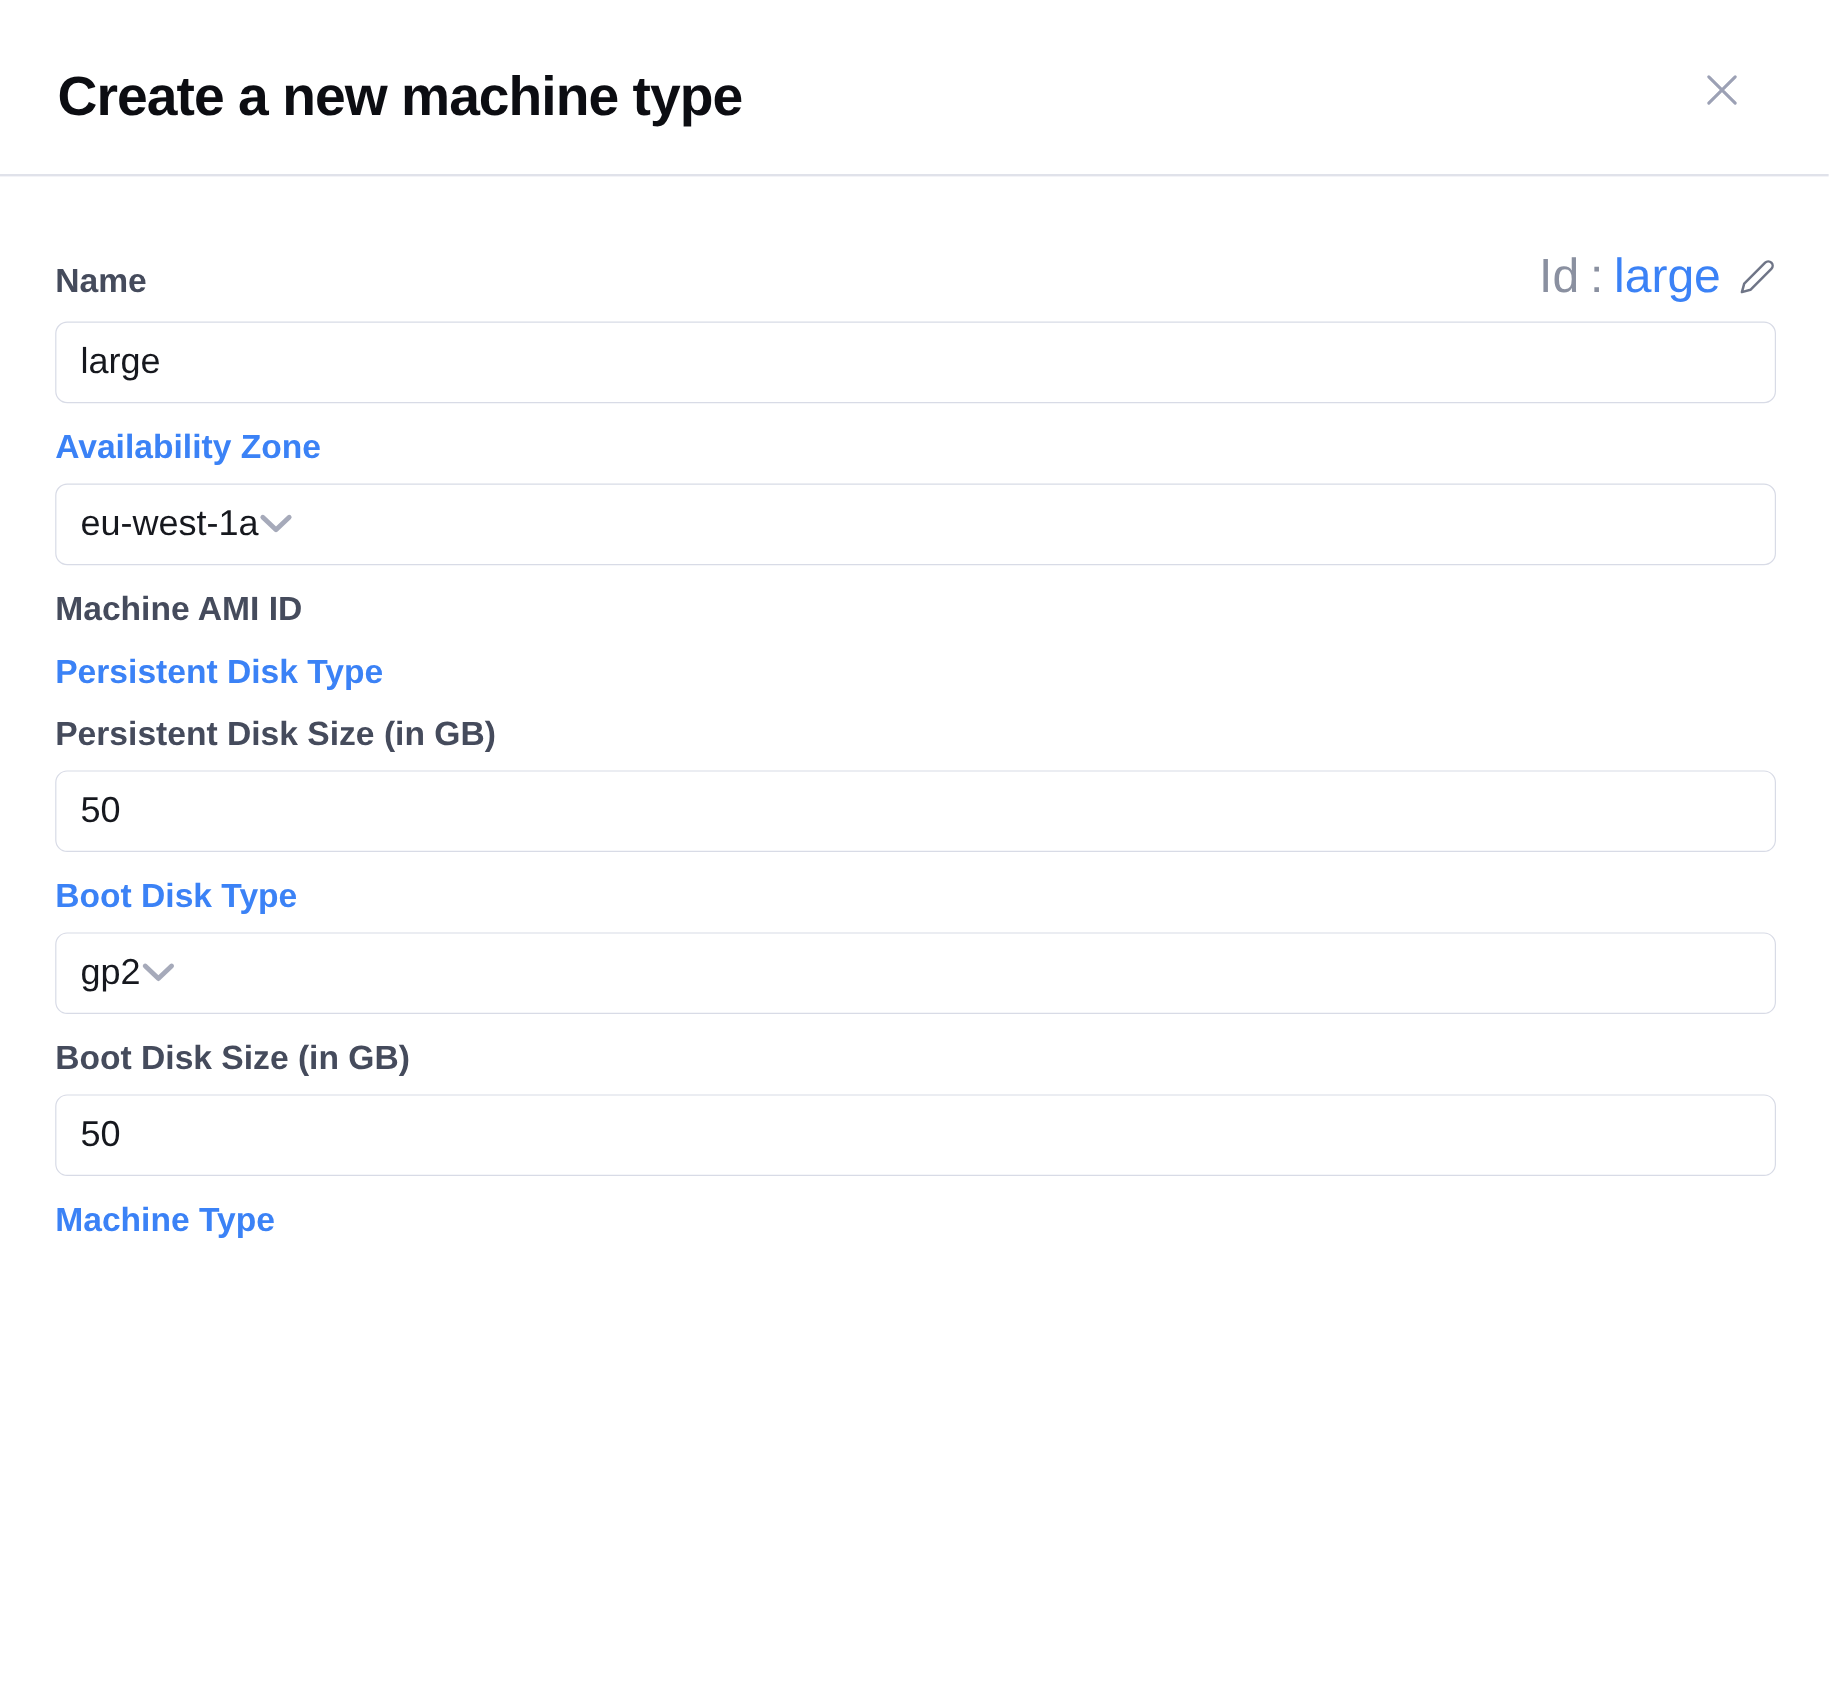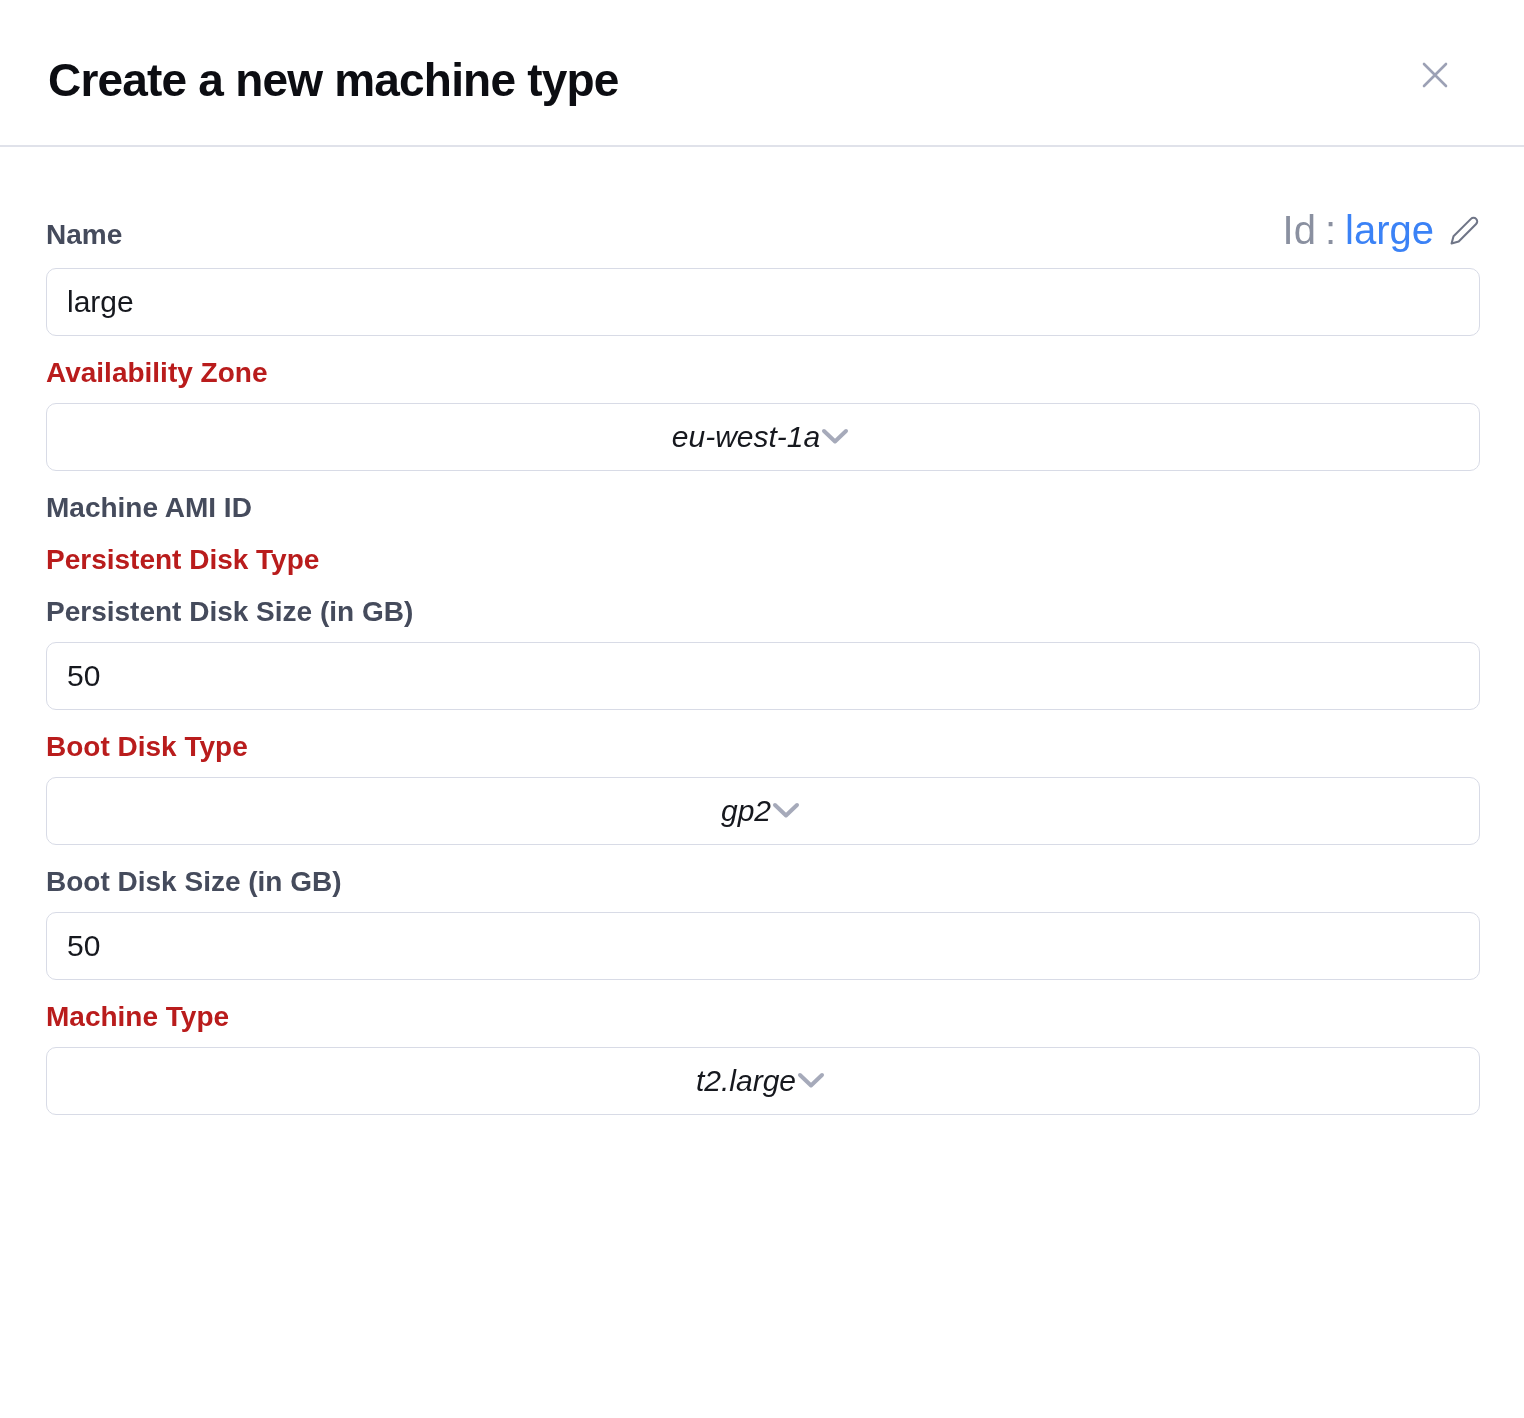--- a/index.html
+++ b/index.html
@@ -47,43 +47,42 @@
   }
   .field-label {
     display: block;
     font-size: 28px;
     font-weight: 700;
     margin-bottom: 15px;
     line-height: 30px;
   }
   .row-head .field-label { margin-bottom: 0; }
   .label-dark  { color: #454b5c; }
-  .label-light { color: #b91c1c; }
+  .label-light { color: #3b82f6; }
 
   .field {
     display: block;
     width: 100%;
     height: 68px;
     border: 1.5px solid #d8dbe6;
     border-radius: 10px;
     background: #ffffff;
     font-family: "Liberation Sans", "DejaVu Sans", sans-serif;
     font-size: 30px;
     color: #16181e;
     padding: 0 20px;
     outline: none;
   }
   .field.inset { margin-left: 7px; width: calc(100% - 7px); }
 
   .select-box {
     display: flex;
     align-items: center;
-    justify-content: center;
+    justify-content: flex-start;
     cursor: pointer;
-    font-style: italic;
   }
   .select-value { color: #16181e; }
   .chevron { line-height: 0; margin-right: 4px; }
 
   
   .id-display {
     display: flex;
     align-items: center;
     gap: 9px;
     font-size: 40px;
@@ -168,24 +167,16 @@
       </div>
     </section>
 
     <section class="form-row">
       <label class="field-label label-dark">Boot Disk Size (in GB)</label>
       <input class="field" type="text" value="50" style="">
     </section>
 
     <section class="form-row">
       <label class="field-label label-light">Machine Type</label>
-      <div class="field select-box">
-        <span class="select-value">t2.large</span>
-        <span class="chevron">
-          <svg width="30" height="18" viewBox="0 0 30 18">
-              <path d="M4 3 L15 13.5 L26 3" fill="none" stroke="#a6aaba" stroke-width="4" stroke-linecap="round" stroke-linejoin="round"></path>
-            </svg>
-        </span>
-      </div>
     </section>
 
   </div>
 </div>
 
 </body></html>

